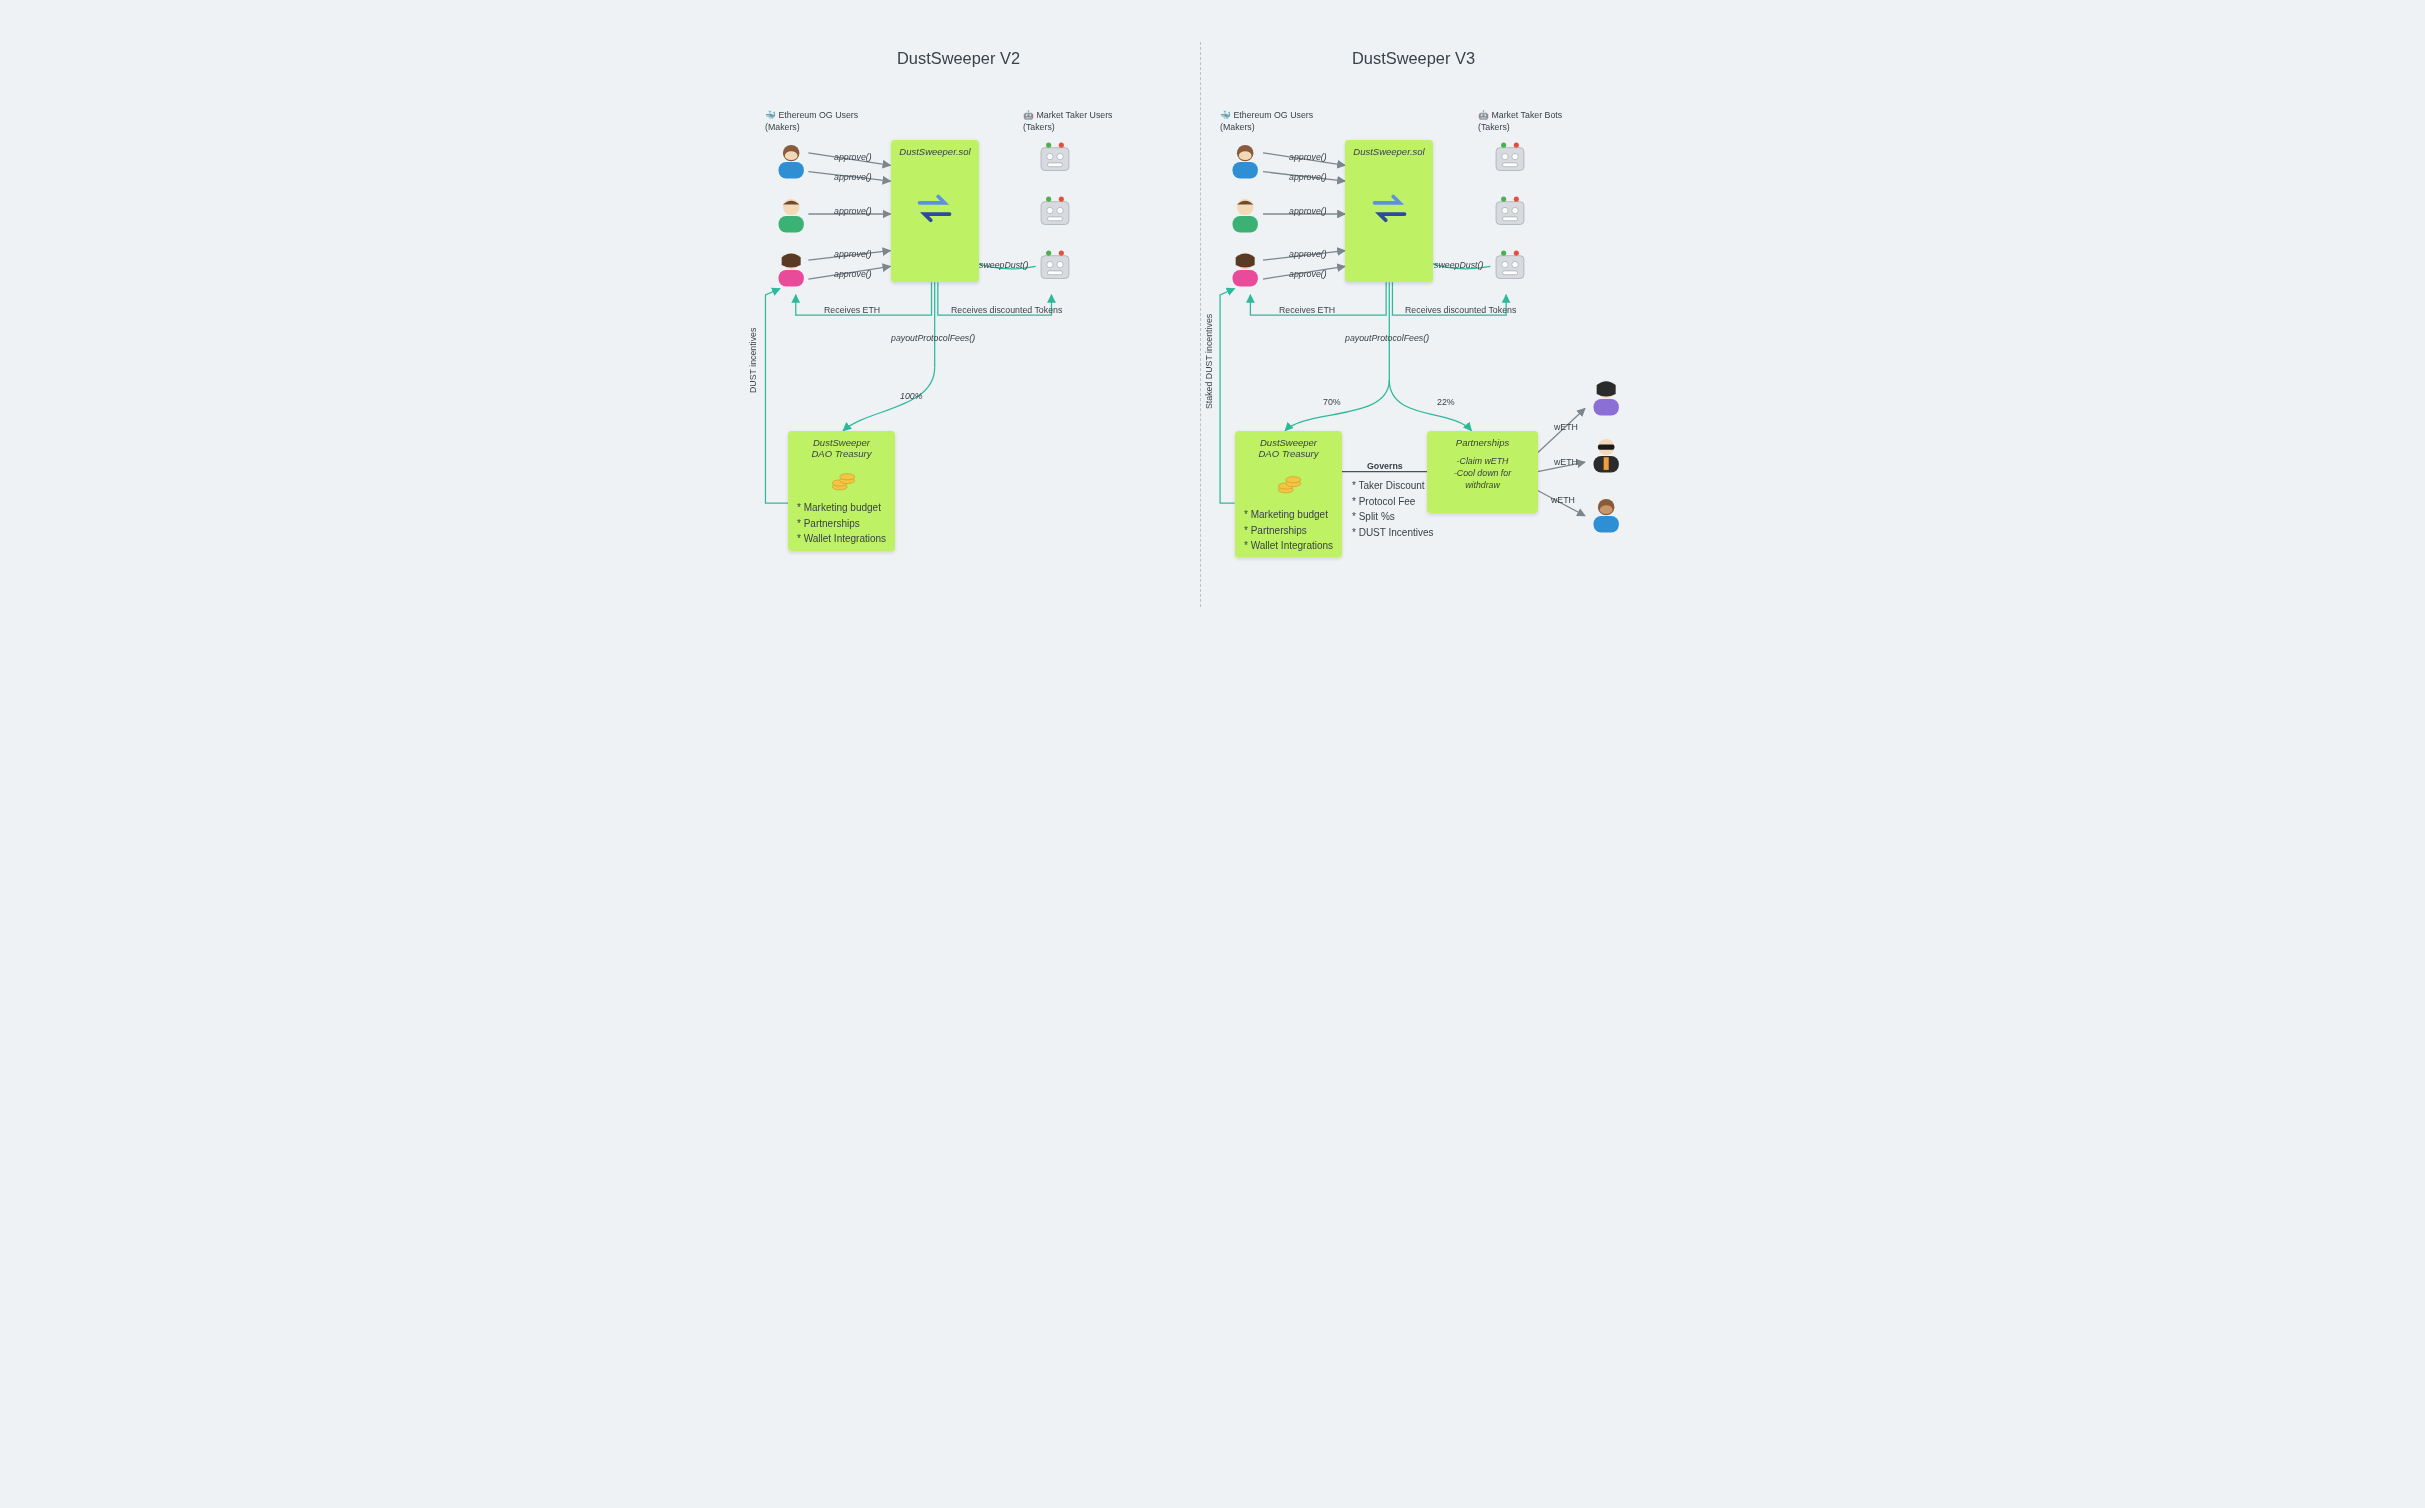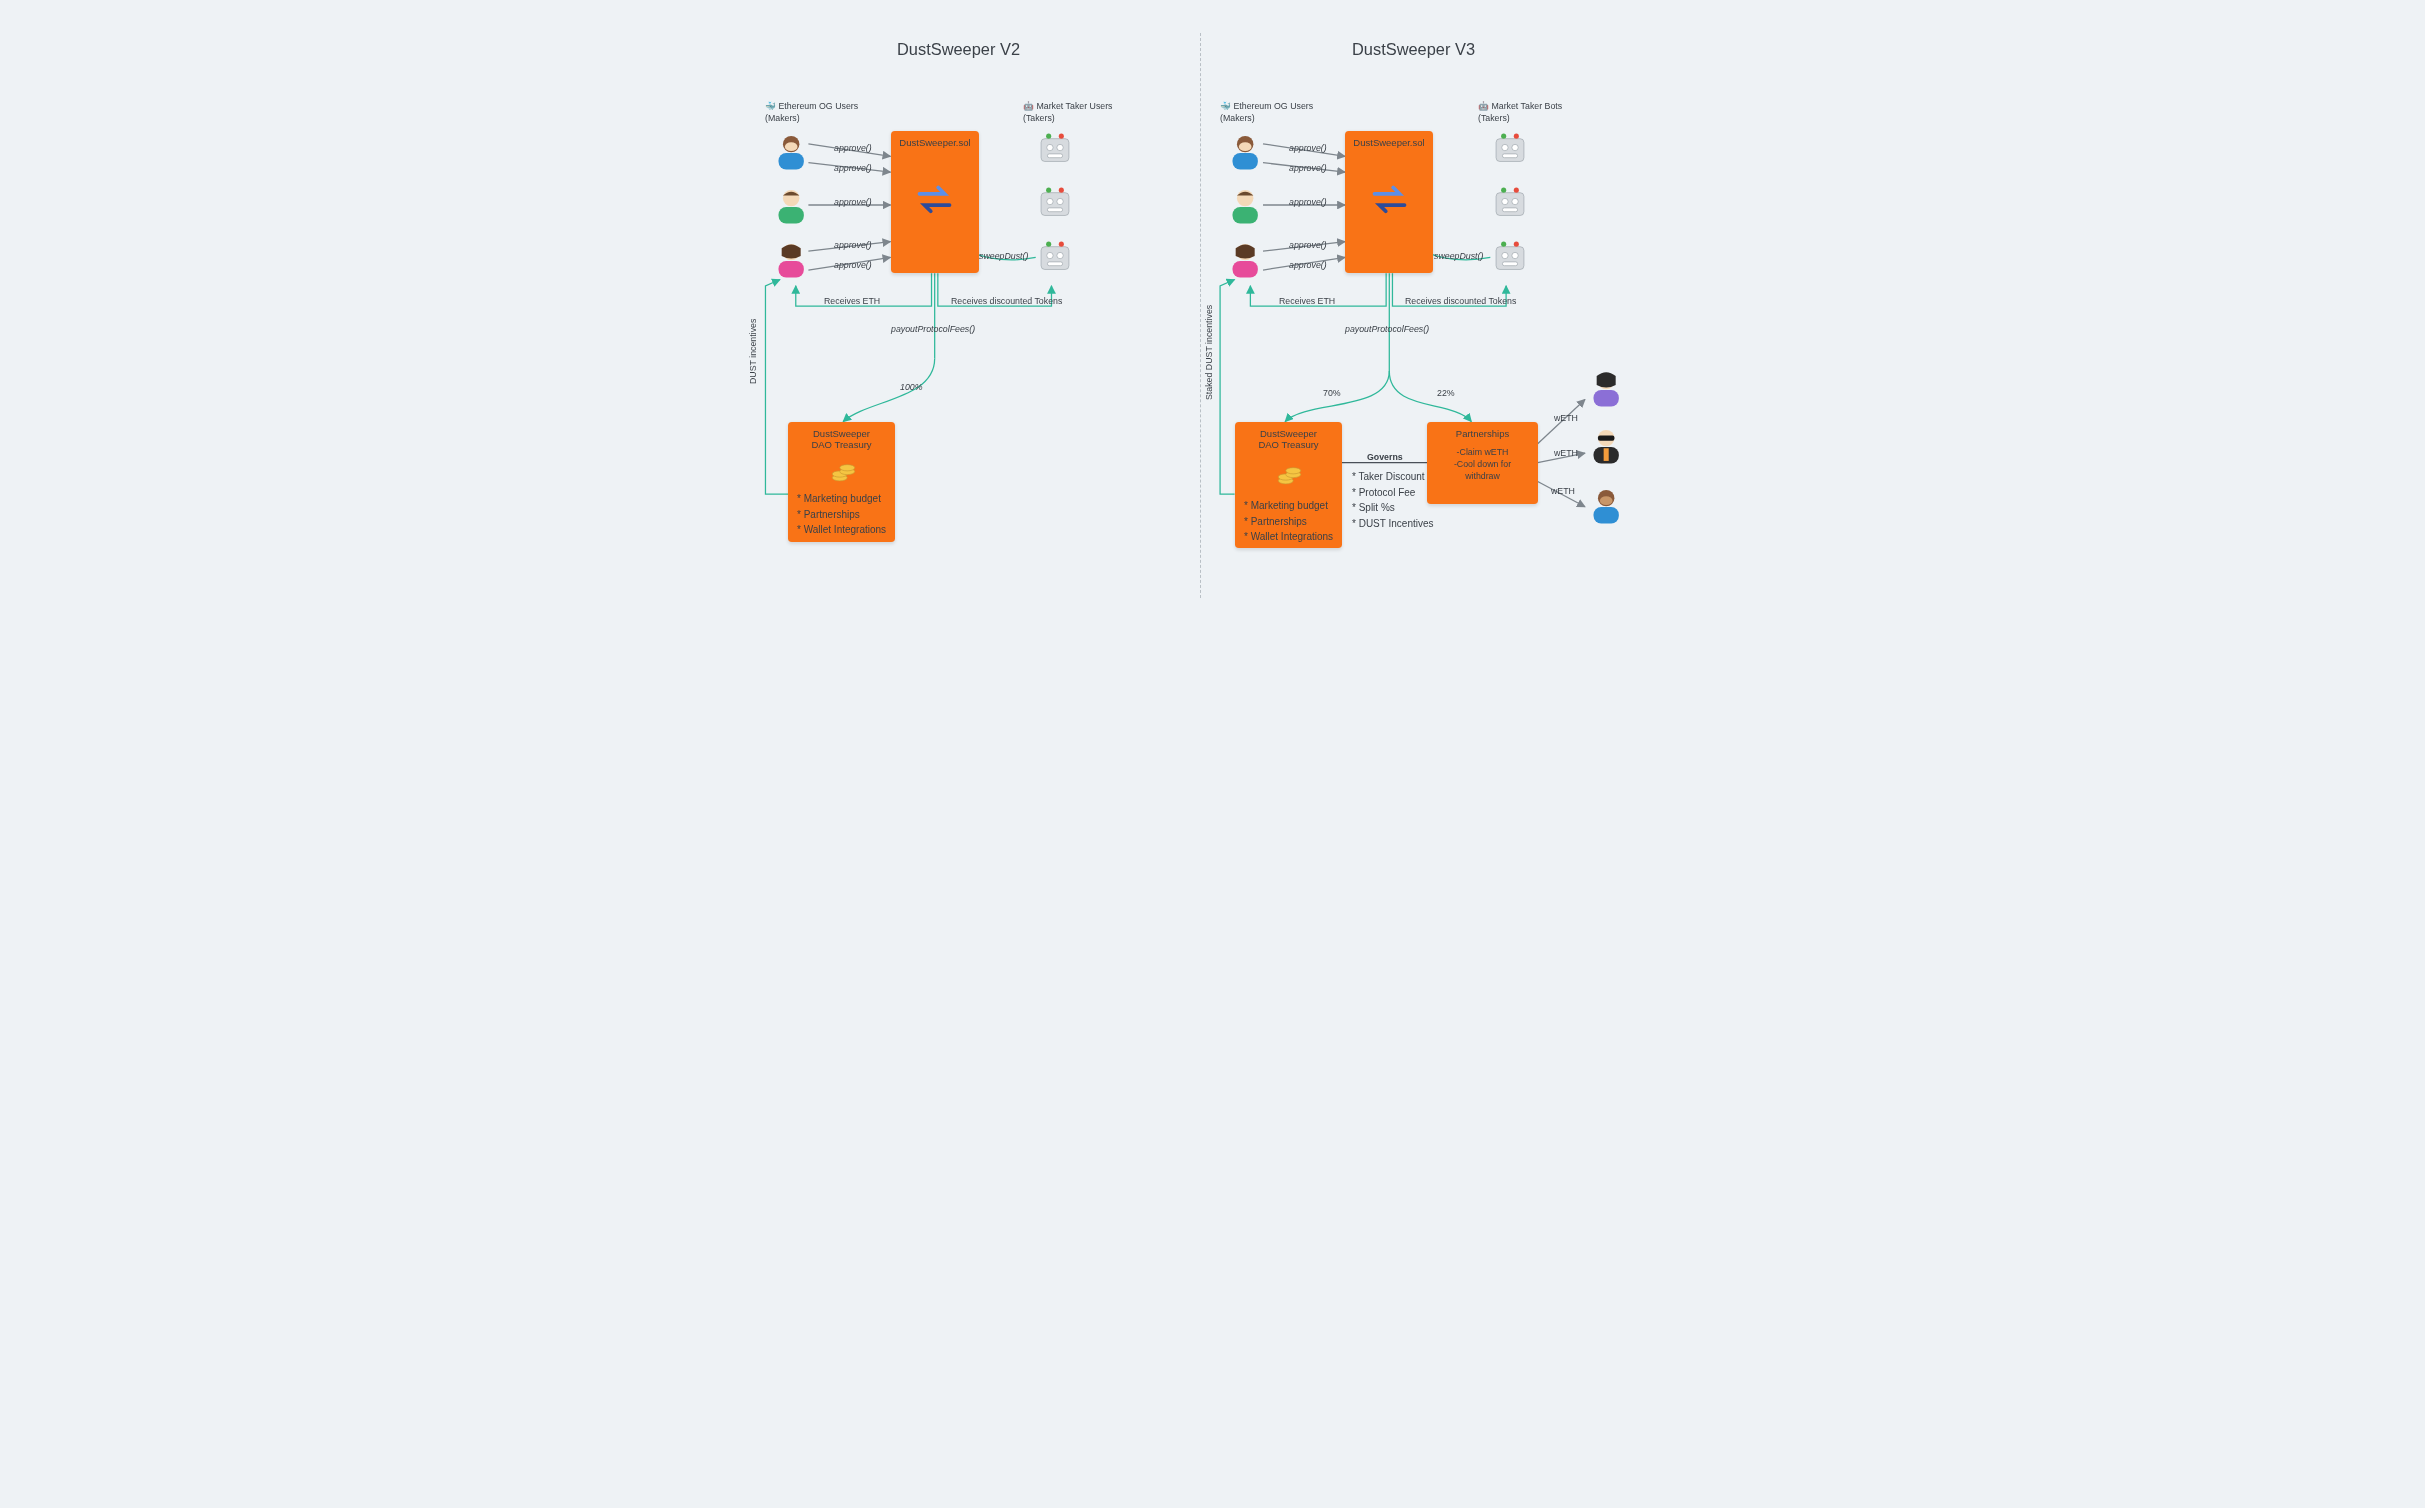--- a/index.html
+++ b/index.html
@@ -1,21 +1,21 @@
 <!DOCTYPE html>
 <html style="font-size:10px"><head>
 <meta charset="utf-8">
 <style>
   html,body{margin:0;padding:0;background:#eef2f5;font-family:-apple-system,BlinkMacSystemFont,'Segoe UI',Helvetica,Arial,sans-serif;color:#3b4148;}
-  .canvas{position:relative;width:985px;height:603px;margin:8px auto;}
+  .canvas{position:relative;width:985px;height:603px;margin:17px auto;}
   .title{position:absolute;font-size:16.4px;color:#3b4148;font-weight:400;}
   .label{position:absolute;font-size:8.8px;color:#3b4148;line-height:1.4;}
   .label.it{font-style:italic;}
   .label.center{text-align:center;}
-  .card{position:absolute;background:#f97316;border-radius:3.8px;box-shadow:0 1.3px 3.8px rgba(0,0,0,.12);}
+  .card{position:absolute;background:#bef264;border-radius:3.8px;box-shadow:0 1.3px 3.8px rgba(0,0,0,.12);font-style:italic;}
   .card-title{width:100%;text-align:center;font-size:9.5px;padding-top:6.3px;}
   .divider{position:absolute;left:480px;top:25px;height:565px;border-left:1.9px dashed #b9c0c6;}
   svg.arrows{position:absolute;left:0;top:0;width:985px;height:603px;pointer-events:none;}
   .user,.bot{position:absolute;}
   .user svg,.bot svg{display:block;}
   .coins{position:absolute;}
   .swap{position:absolute;}
   .bullets{position:absolute;font-size:10px;line-height:1.55;}
   .whale{font-size:8.8px;}
 </style>

